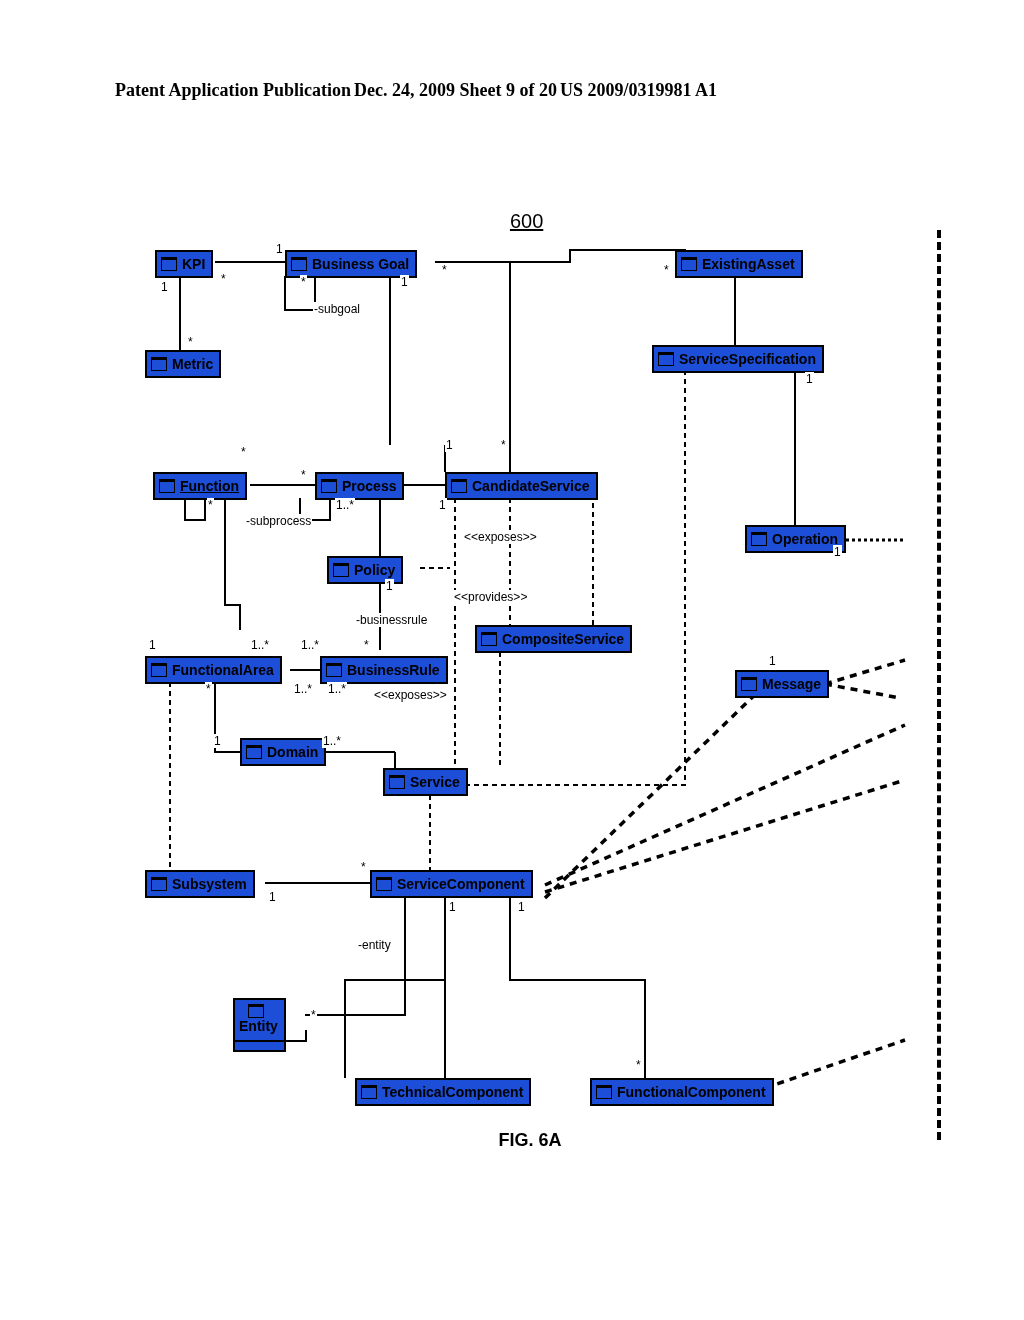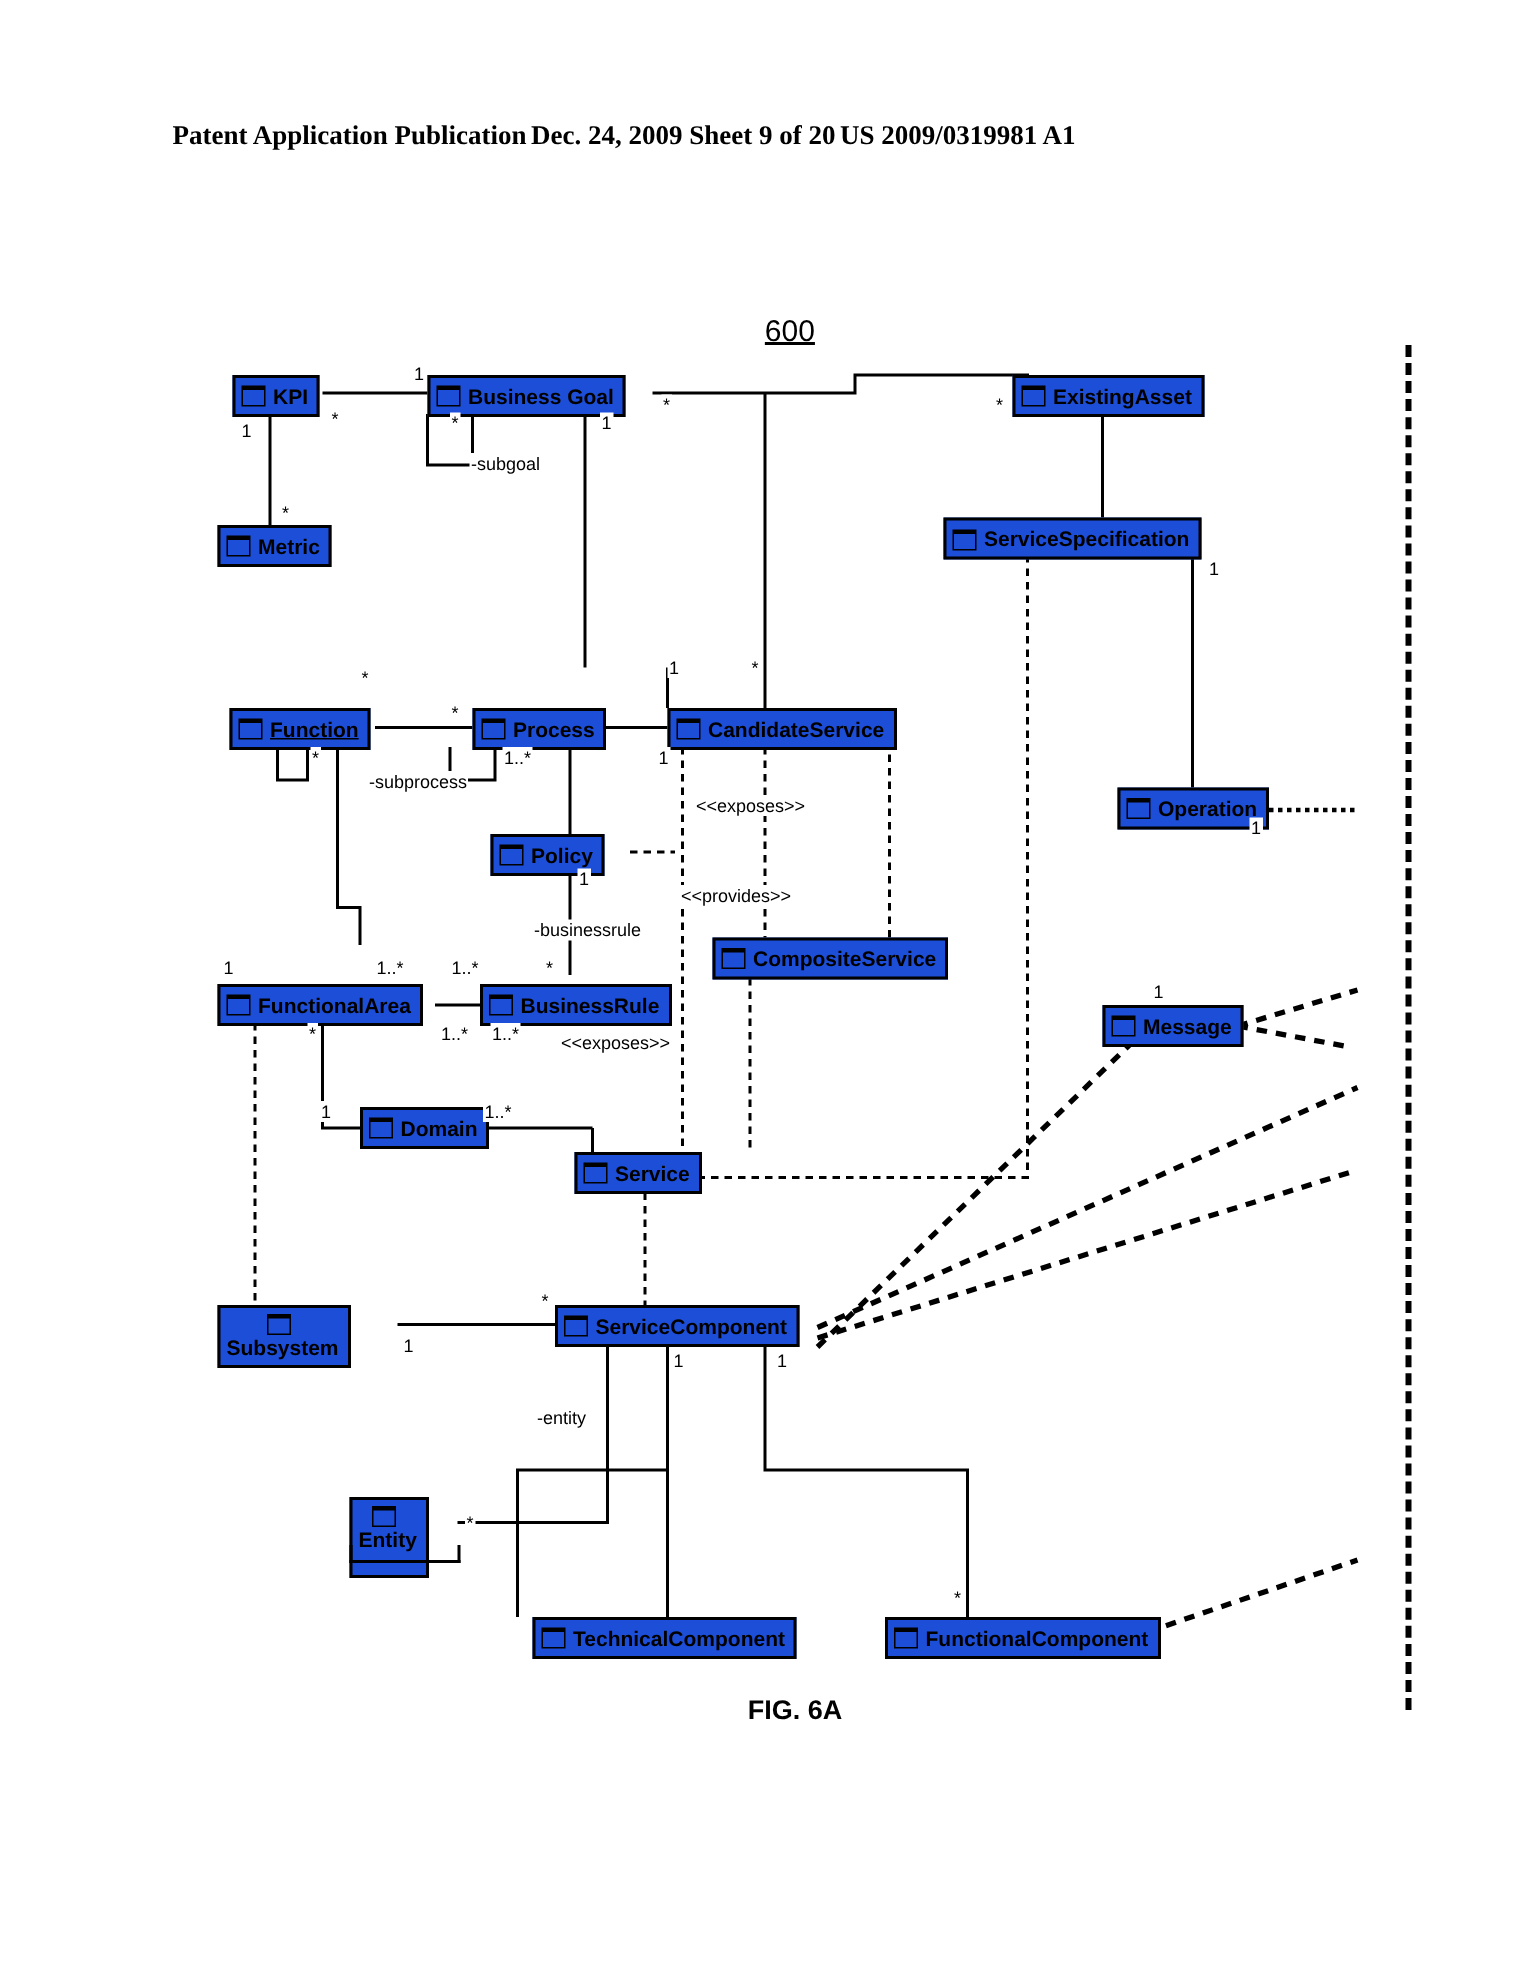--- a/index.html
+++ b/index.html
@@ -201,21 +201,21 @@
       </div>
     <div class="box" style="top:30px; left:530px;">
         <span class="icon"></span>
         <span>ExistingAsset</span>
       </div>
 
     <div class="box" style="top:130px; left:0px;">
         <span class="icon"></span>
         <span>Metric</span>
       </div>
-    <div class="box" style="top:125px; left:484px;align-items:flex-end;">
+    <div class="box" style="top:125px; left:507px;">
         <span class="icon"></span>
         <span>ServiceSpecification</span>
       </div>
 
     <div class="box" style="top:252px; left:8px;text-decoration:underline;">
         <span class="icon"></span>
         <span>Function</span>
       </div>
     <div class="box" style="top:252px; left:170px;">
         <span class="icon"></span>
@@ -254,21 +254,21 @@
 
     <div class="box" style="top:518px; left:95px;">
         <span class="icon"></span>
         <span>Domain</span>
       </div>
     <div class="box" style="top:548px; left:238px;">
         <span class="icon"></span>
         <span>Service</span>
       </div>
 
-    <div class="box" style="top:650px; left:0px;flex-direction:column;">
+    <div class="box" style="top:650px; left:0px;">
         <span class="icon"></span>
         <span>Subsystem</span>
       </div>
     <div class="box" style="top:650px; left:225px;">
         <span class="icon"></span>
         <span>ServiceComponent</span>
       </div>
 
     <div class="box" style="top:778px; left:88px; padding-bottom:16px; border-bottom:2px solid #000;flex-direction:column;">
         <span class="icon"></span>

